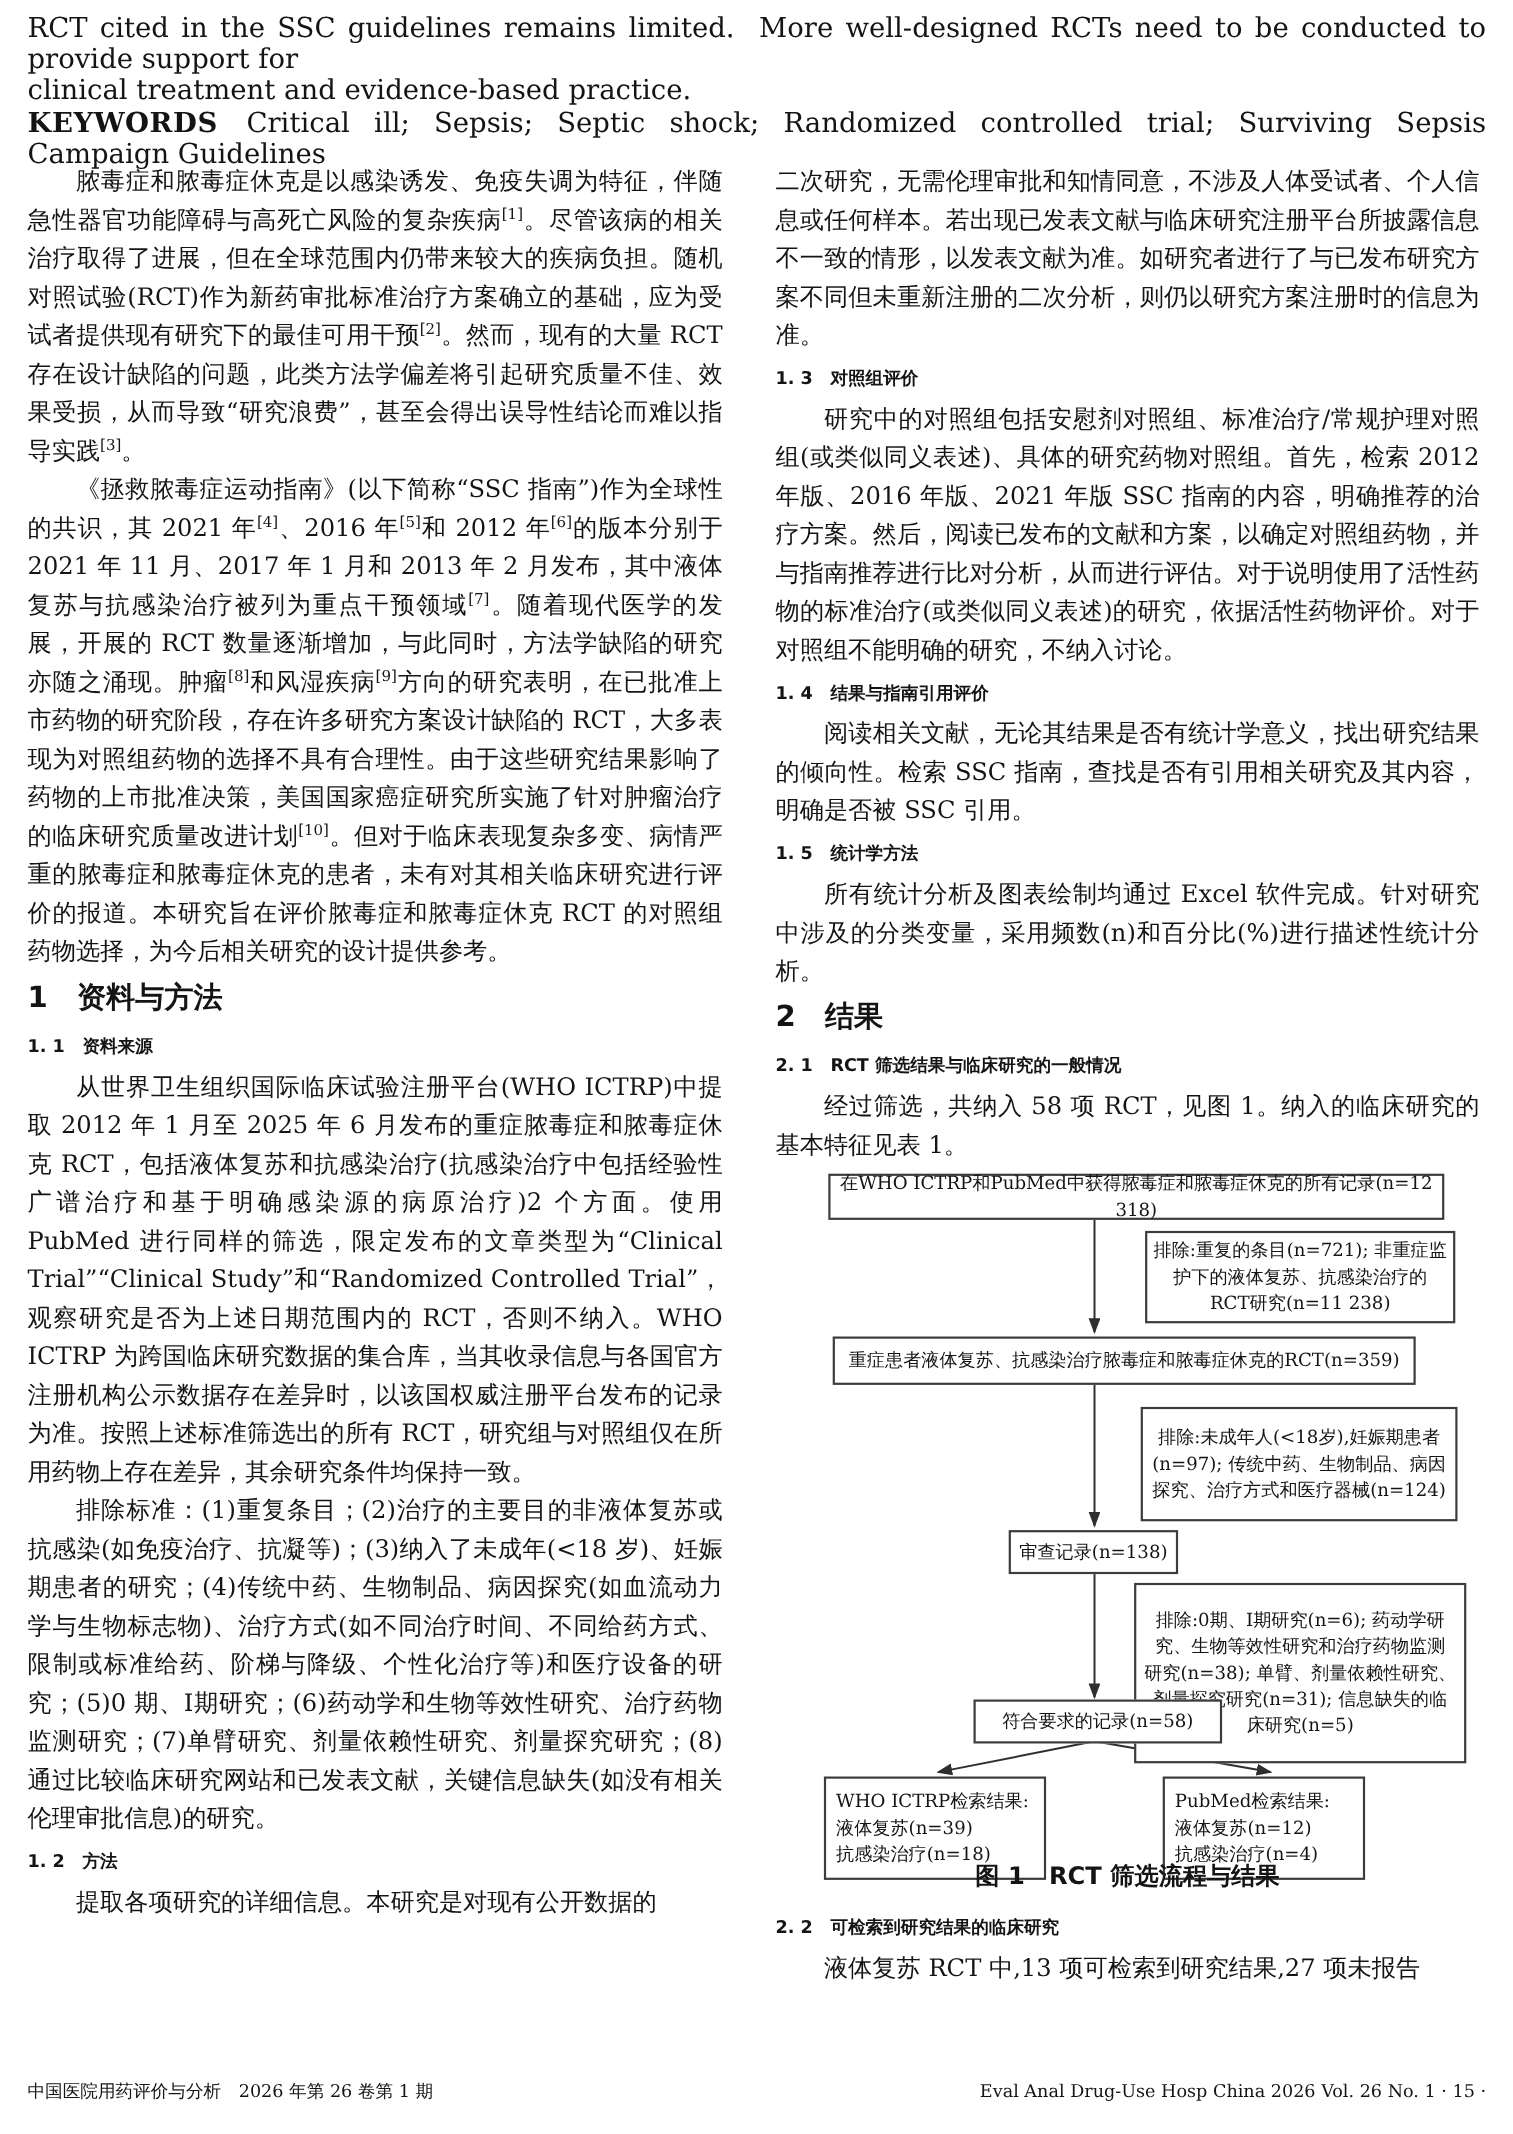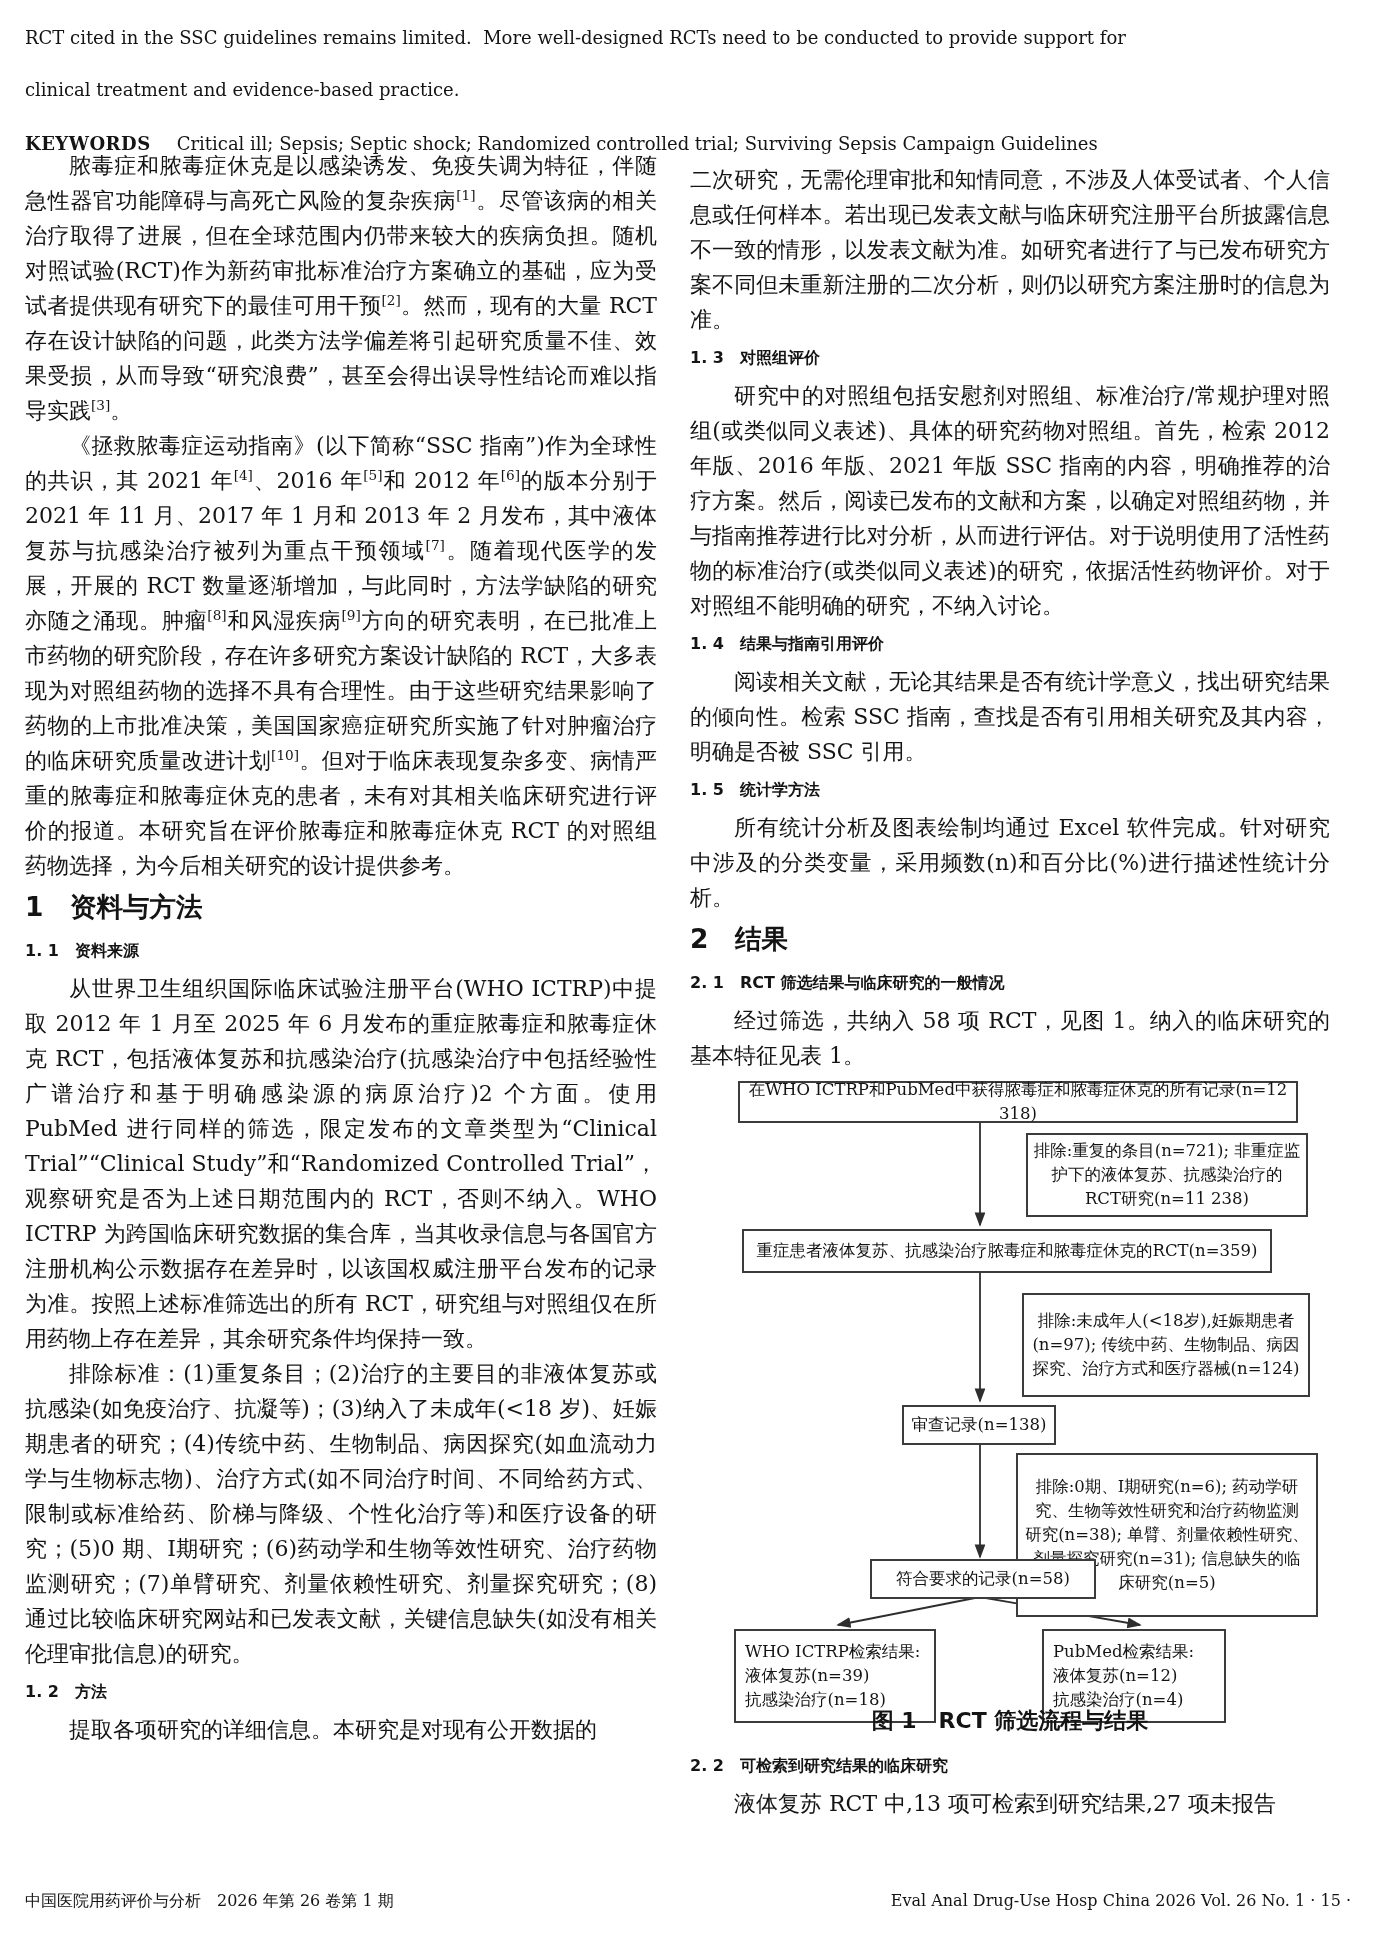--- a/index.html
+++ b/index.html
@@ -3,34 +3,34 @@
 <meta charset="utf-8">
 <style>
   html,body{margin:0;padding:0;}
   body{
     width:1375px;height:1940px;position:relative;overflow:hidden;
     background:#ffffff;color:#141414;
     font-family:"DejaVu Serif","Liberation Serif",serif;
   }
   .header{
     position:absolute;left:25px;top:12px;width:1326px;
-    font-size:18px;line-height:52px;text-align:justify;
+    font-size:25px;line-height:28px;text-align:justify;
   }
   .kw-line{margin-top:2px;}
   .kw-label{
     font-weight:bold;margin-right:26px;letter-spacing:.5px;
     font-family:"DejaVu Serif","Liberation Serif",serif;
   }
   .col{
     position:absolute;top:148px;
     font-size:22px;line-height:35px;text-align:justify;
     overflow-wrap:break-word;
   }
   #col-left{left:25px;width:632px;}
-  #col-right{left:690px;width:640px;margin-top:14px;}
+  #col-right{left:705px;width:640px;}
   .para{margin:0;}
   .para.indent{text-indent:2em;}
   sup{font-size:62%;line-height:0;vertical-align:super;}
   .h1{
     font-family:"DejaVu Sans","Liberation Sans",sans-serif;
     font-weight:bold;font-size:26.5px;line-height:47px;text-align:left;
   }
   .h2{
     font-family:"DejaVu Sans","Liberation Sans",sans-serif;
     font-weight:bold;font-size:16px;line-height:41px;text-align:left;

